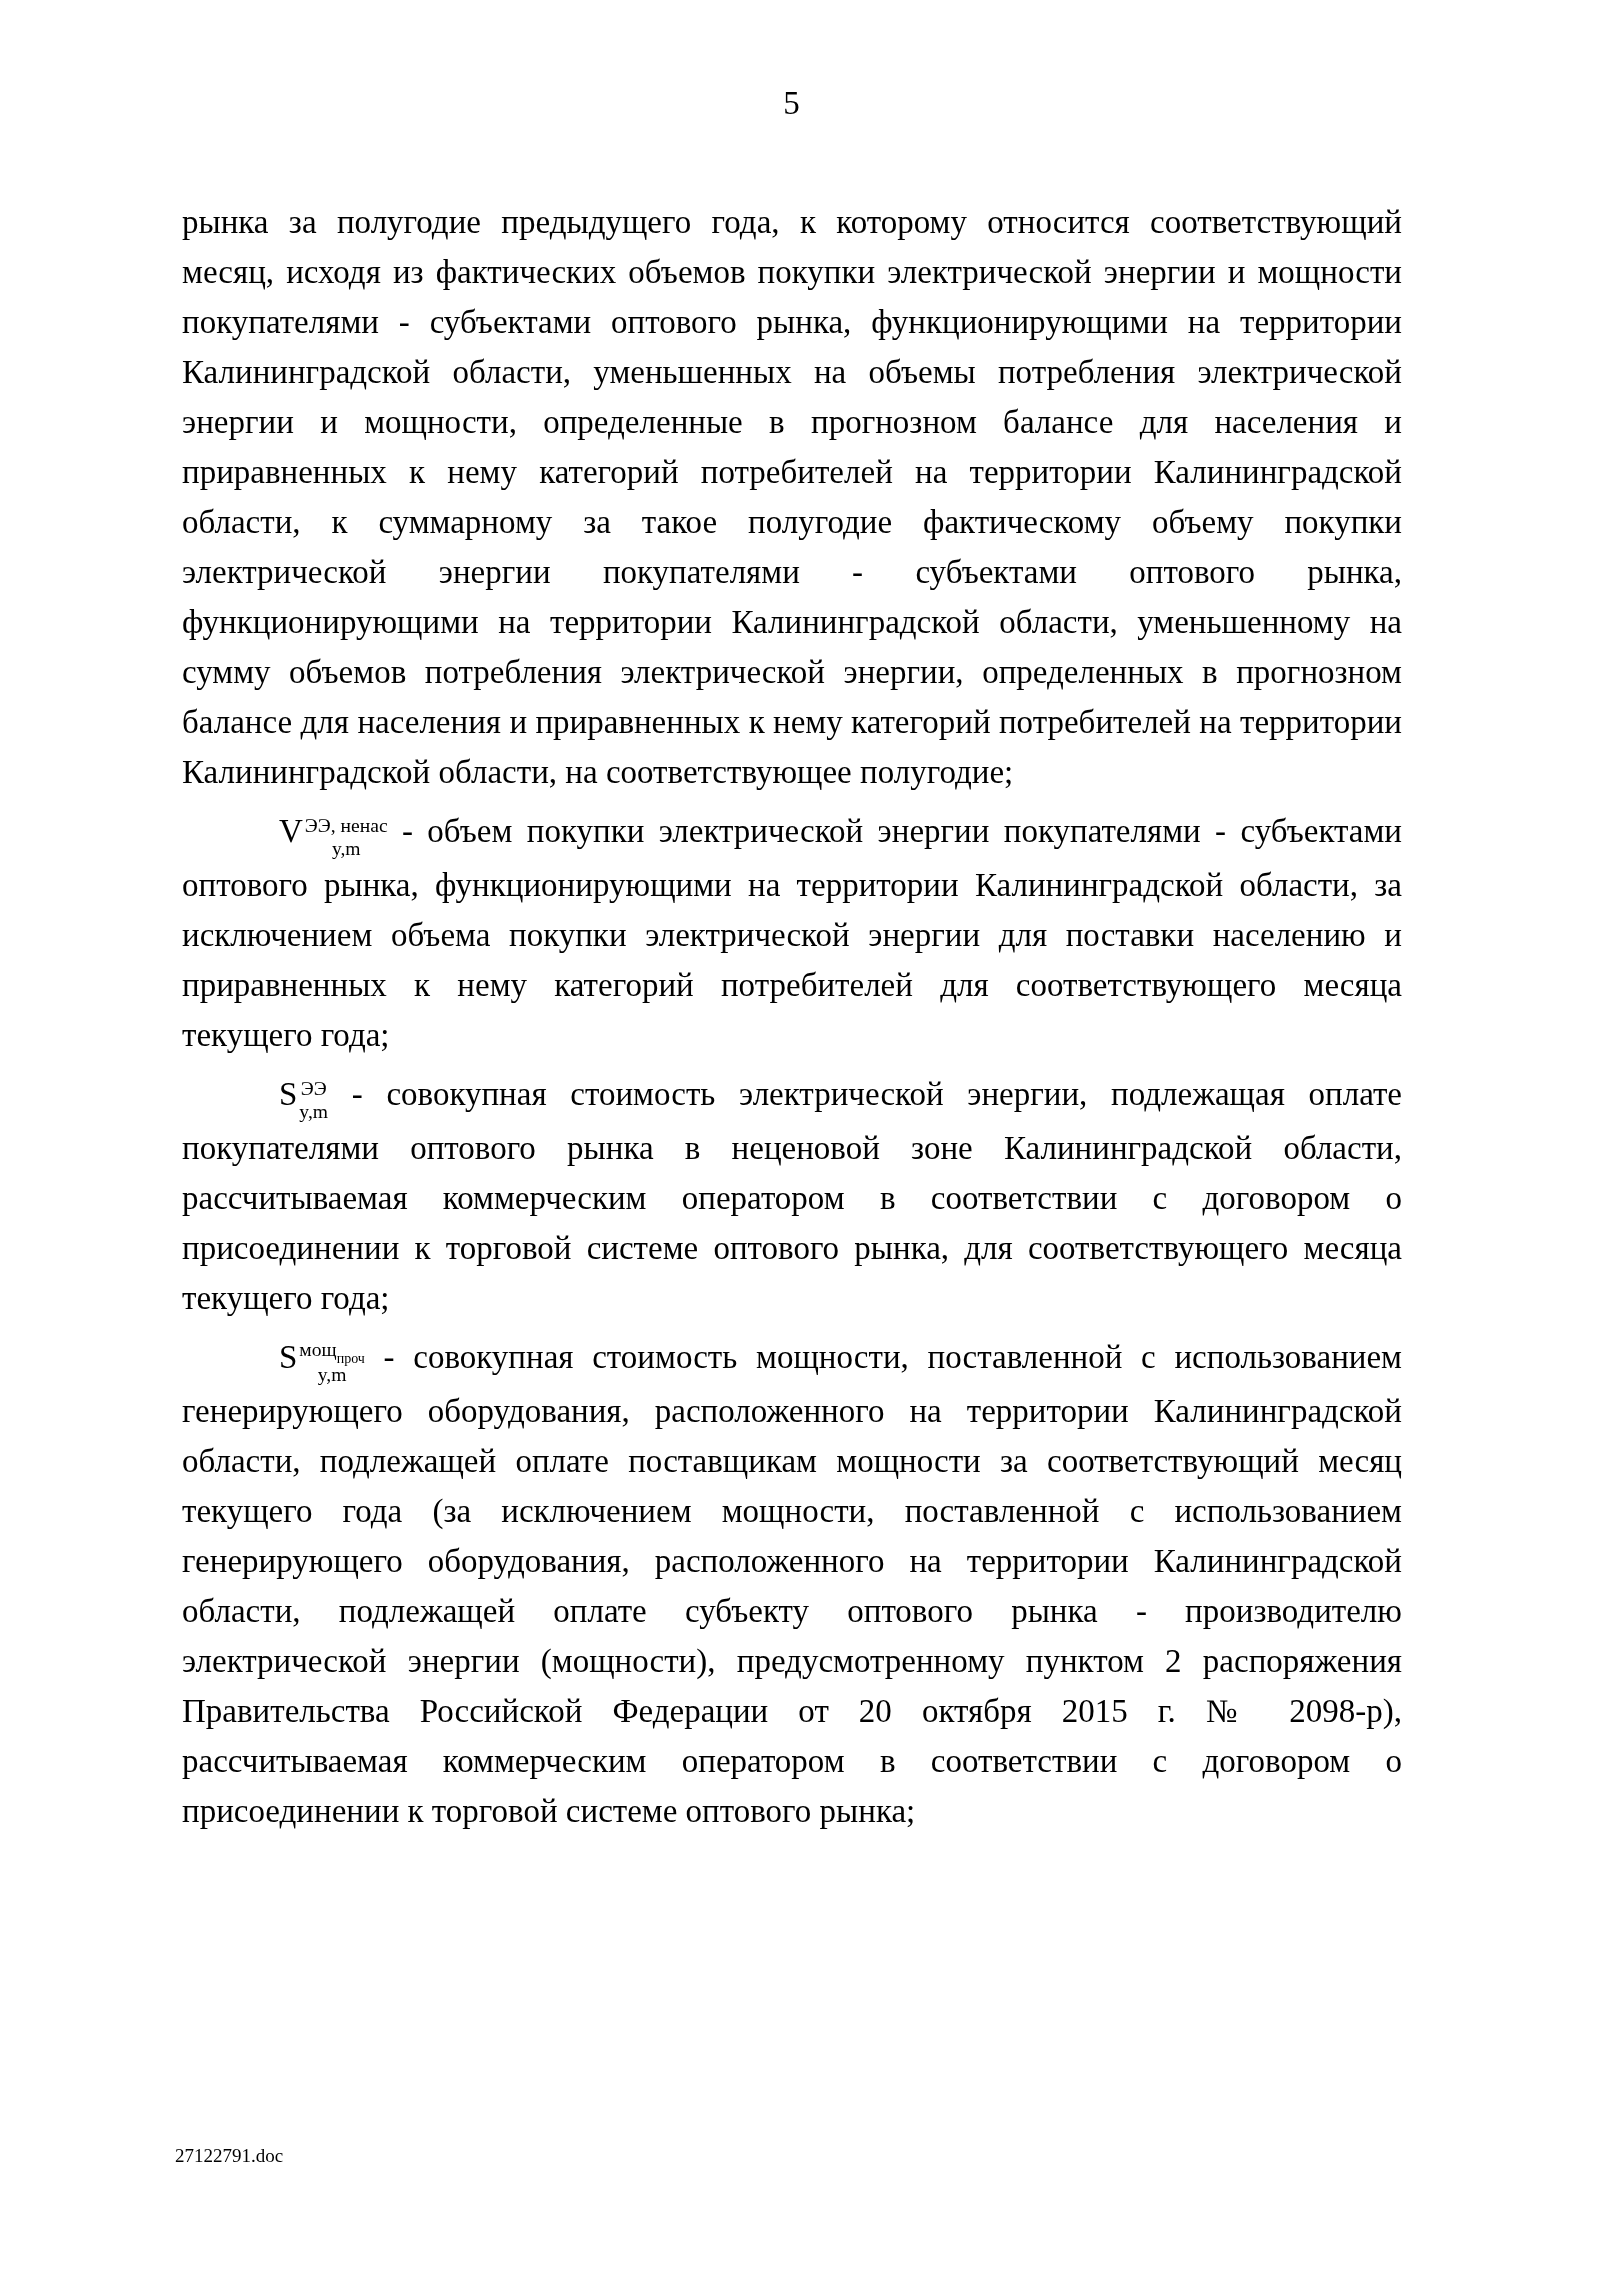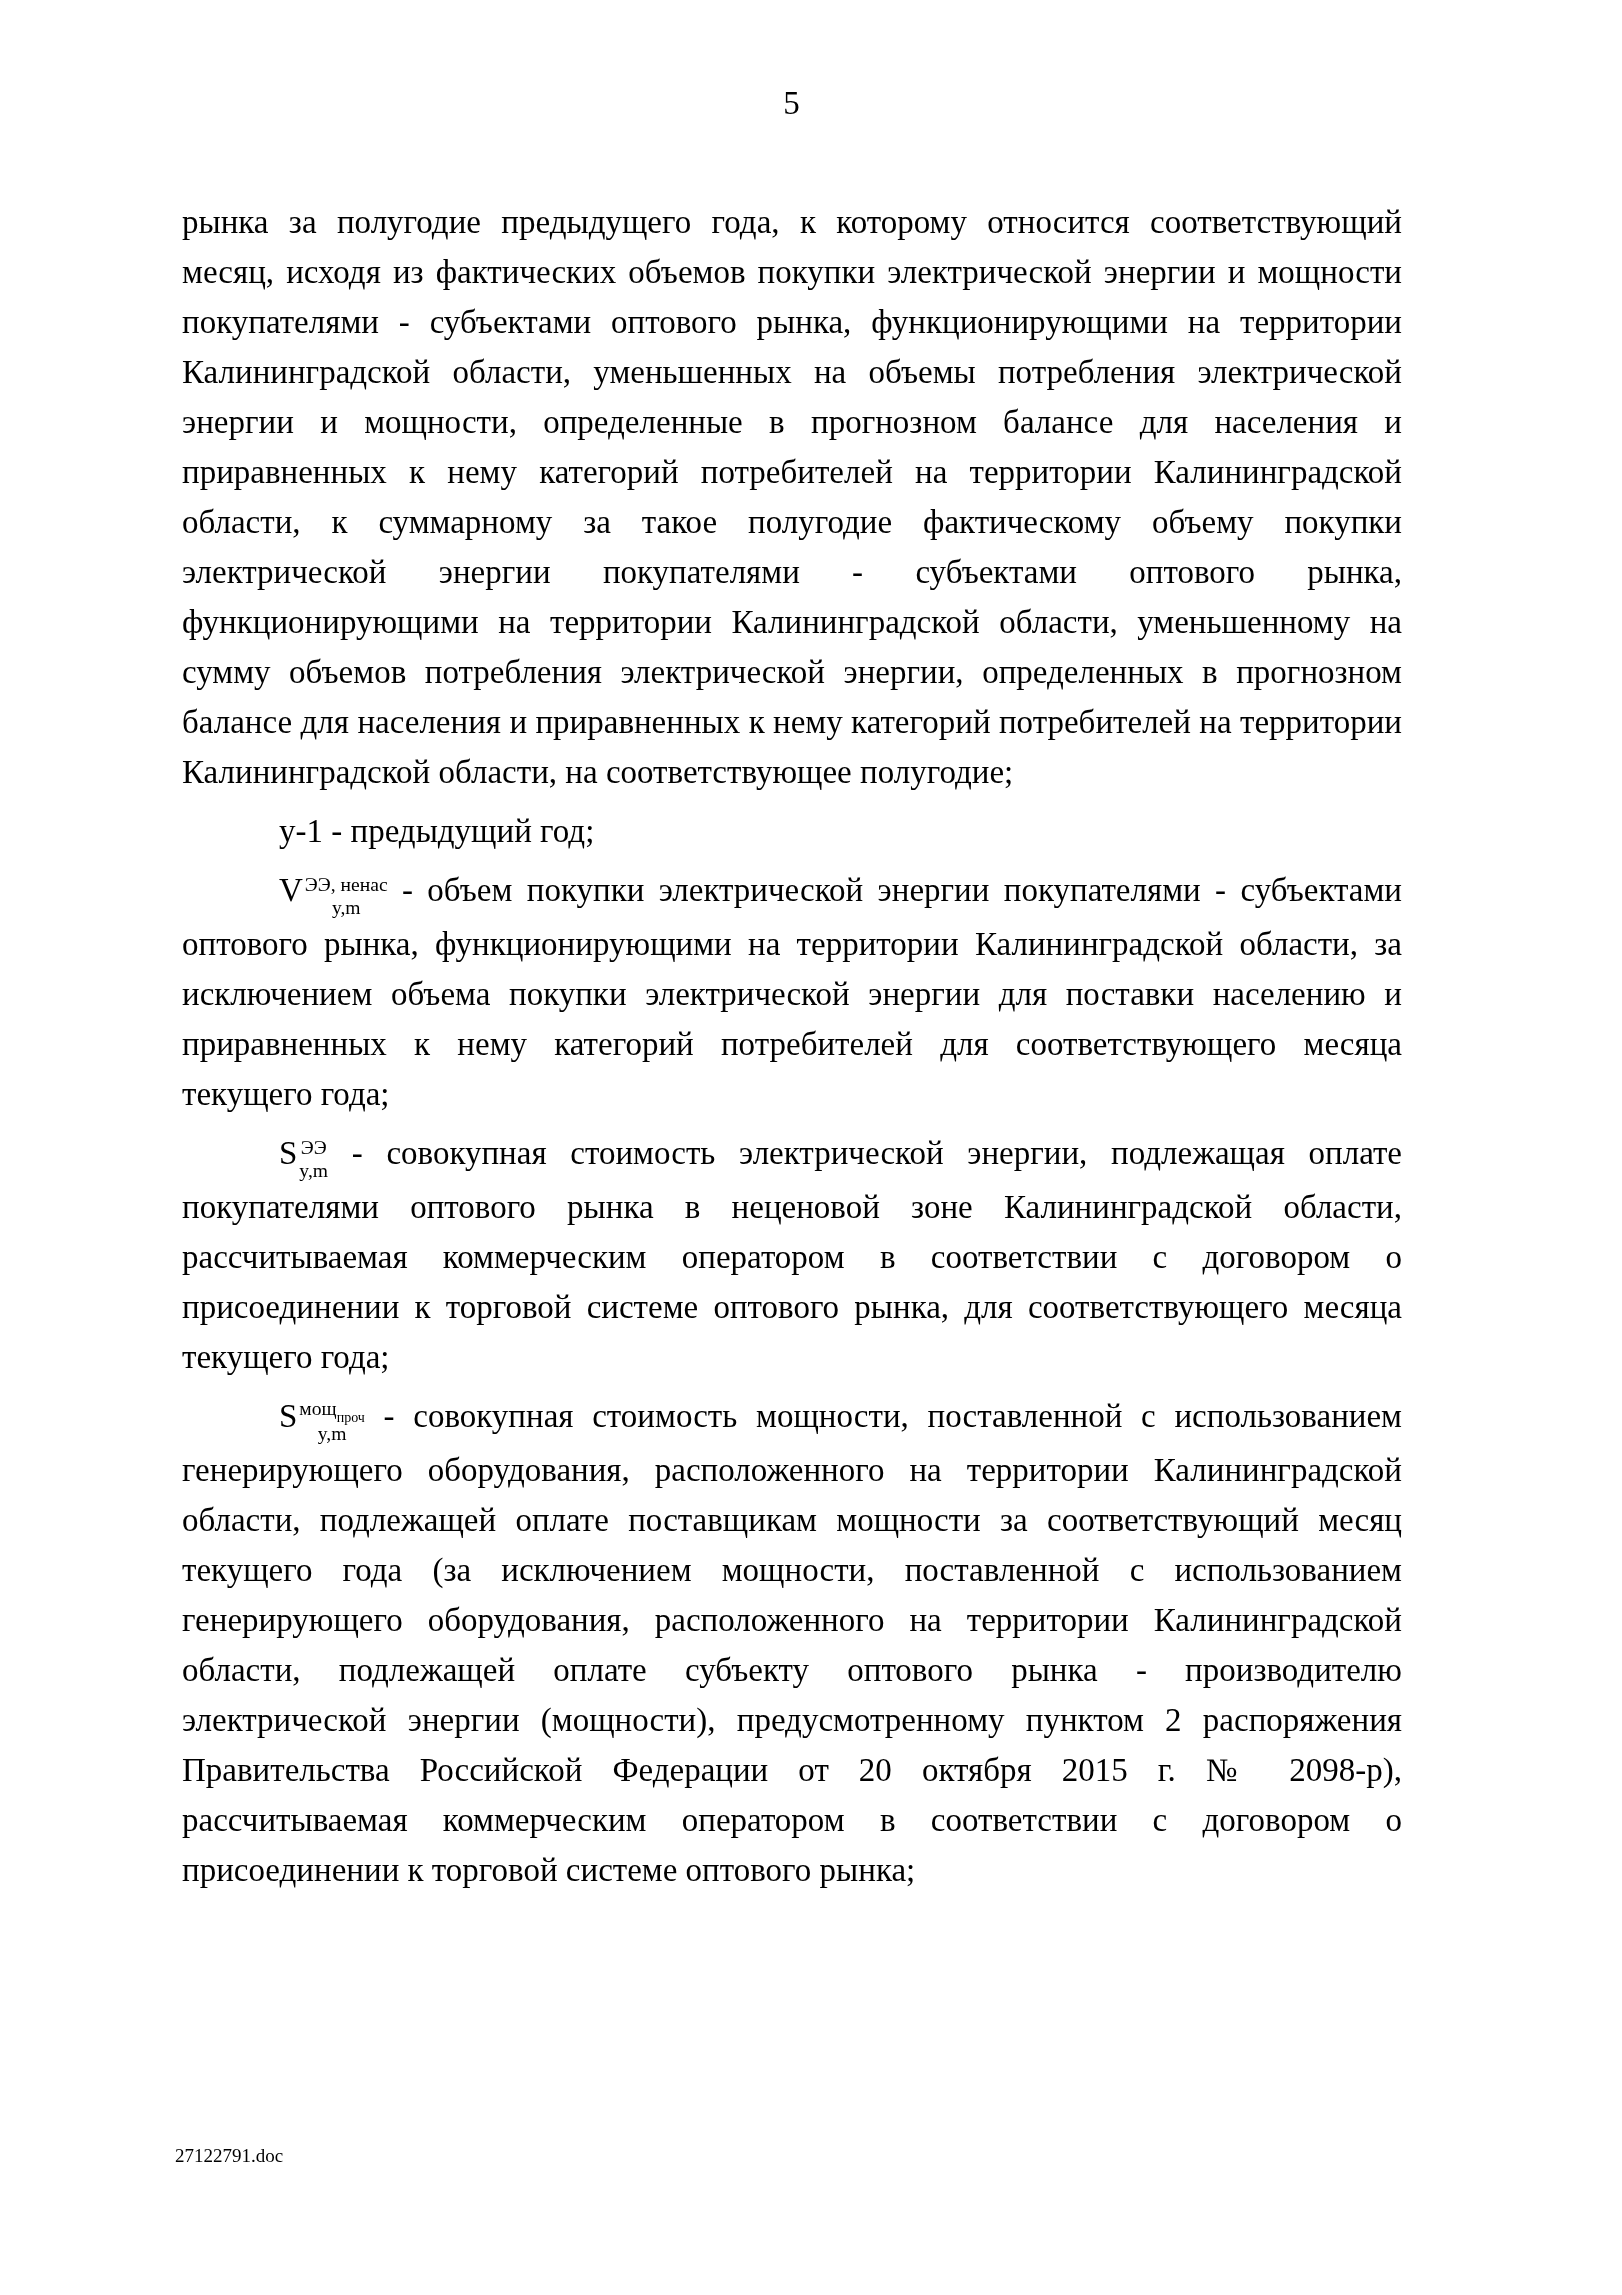--- a/index.html
+++ b/index.html
@@ -78,21 +78,20 @@
 </style>
 </head>
 <body>
 
 <div class="page-number">5</div>
 
 <div class="content">
 
   <p class="para-continuation">рынка за полугодие предыдущего года, к которому относится соответствующий месяц, исходя из фактических объемов покупки электрической энергии и мощности покупателями - субъектами оптового рынка, функционирующими на территории Калининградской области, уменьшенных на объемы потребления электрической энергии и мощности, определенные в прогнозном балансе для населения и приравненных к нему категорий потребителей на территории Калининградской области, к суммарному за такое полугодие фактическому объему покупки электрической энергии покупателями - субъектами оптового рынка, функционирующими на территории Калининградской области, уменьшенному на сумму объемов потребления электрической энергии, определенных в прогнозном балансе для населения и приравненных к нему категорий потребителей на территории Калининградской области, на соответствующее полугодие;</p>
 
-  <p class="para">y-1 - предыдущий год;</p>
 
   <p class="para"><span class="frm"><span class="frm-base">V</span><span class="frm-scripts"><span class="frm-sup">ЭЭ, ненас</span><span class="frm-sub">y,m</span></span></span> <span>- объем покупки электрической энергии покупателями - субъектами оптового рынка, функционирующими на территории Калининградской области, за исключением объема покупки электрической энергии для поставки населению и приравненных к нему категорий потребителей для соответствующего месяца текущего года;</span></p>
 
   <p class="para"><span class="frm"><span class="frm-base">S</span><span class="frm-scripts"><span class="frm-sup">ЭЭ</span><span class="frm-sub">y,m</span></span></span> <span>- совокупная стоимость электрической энергии, подлежащая оплате покупателями оптового рынка в неценовой зоне Калининградской области, рассчитываемая коммерческим оператором в соответствии с договором о присоединении к торговой системе оптового рынка, для соответствующего месяца текущего года;</span></p>
 
   <p class="para"><span class="frm"><span class="frm-base">S</span><span class="frm-scripts"><span class="frm-sup"><span>мощ</span><span class="frm-supsub">проч</span></span><span class="frm-sub">y,m</span></span></span> <span>- совокупная стоимость мощности, поставленной с использованием генерирующего оборудования, расположенного на территории Калининградской области, подлежащей оплате поставщикам мощности за соответствующий месяц текущего года (за исключением мощности, поставленной с использованием генерирующего оборудования, расположенного на территории Калининградской области, подлежащей оплате субъекту оптового рынка - производителю электрической энергии (мощности), предусмотренному пунктом 2 распоряжения Правительства Российской Федерации от 20 октября 2015 г. № 2098-р), рассчитываемая коммерческим оператором в соответствии с договором о присоединении к торговой системе оптового рынка;</span></p>
 
 </div>
 
 <div class="footer">27122791.doc</div>

